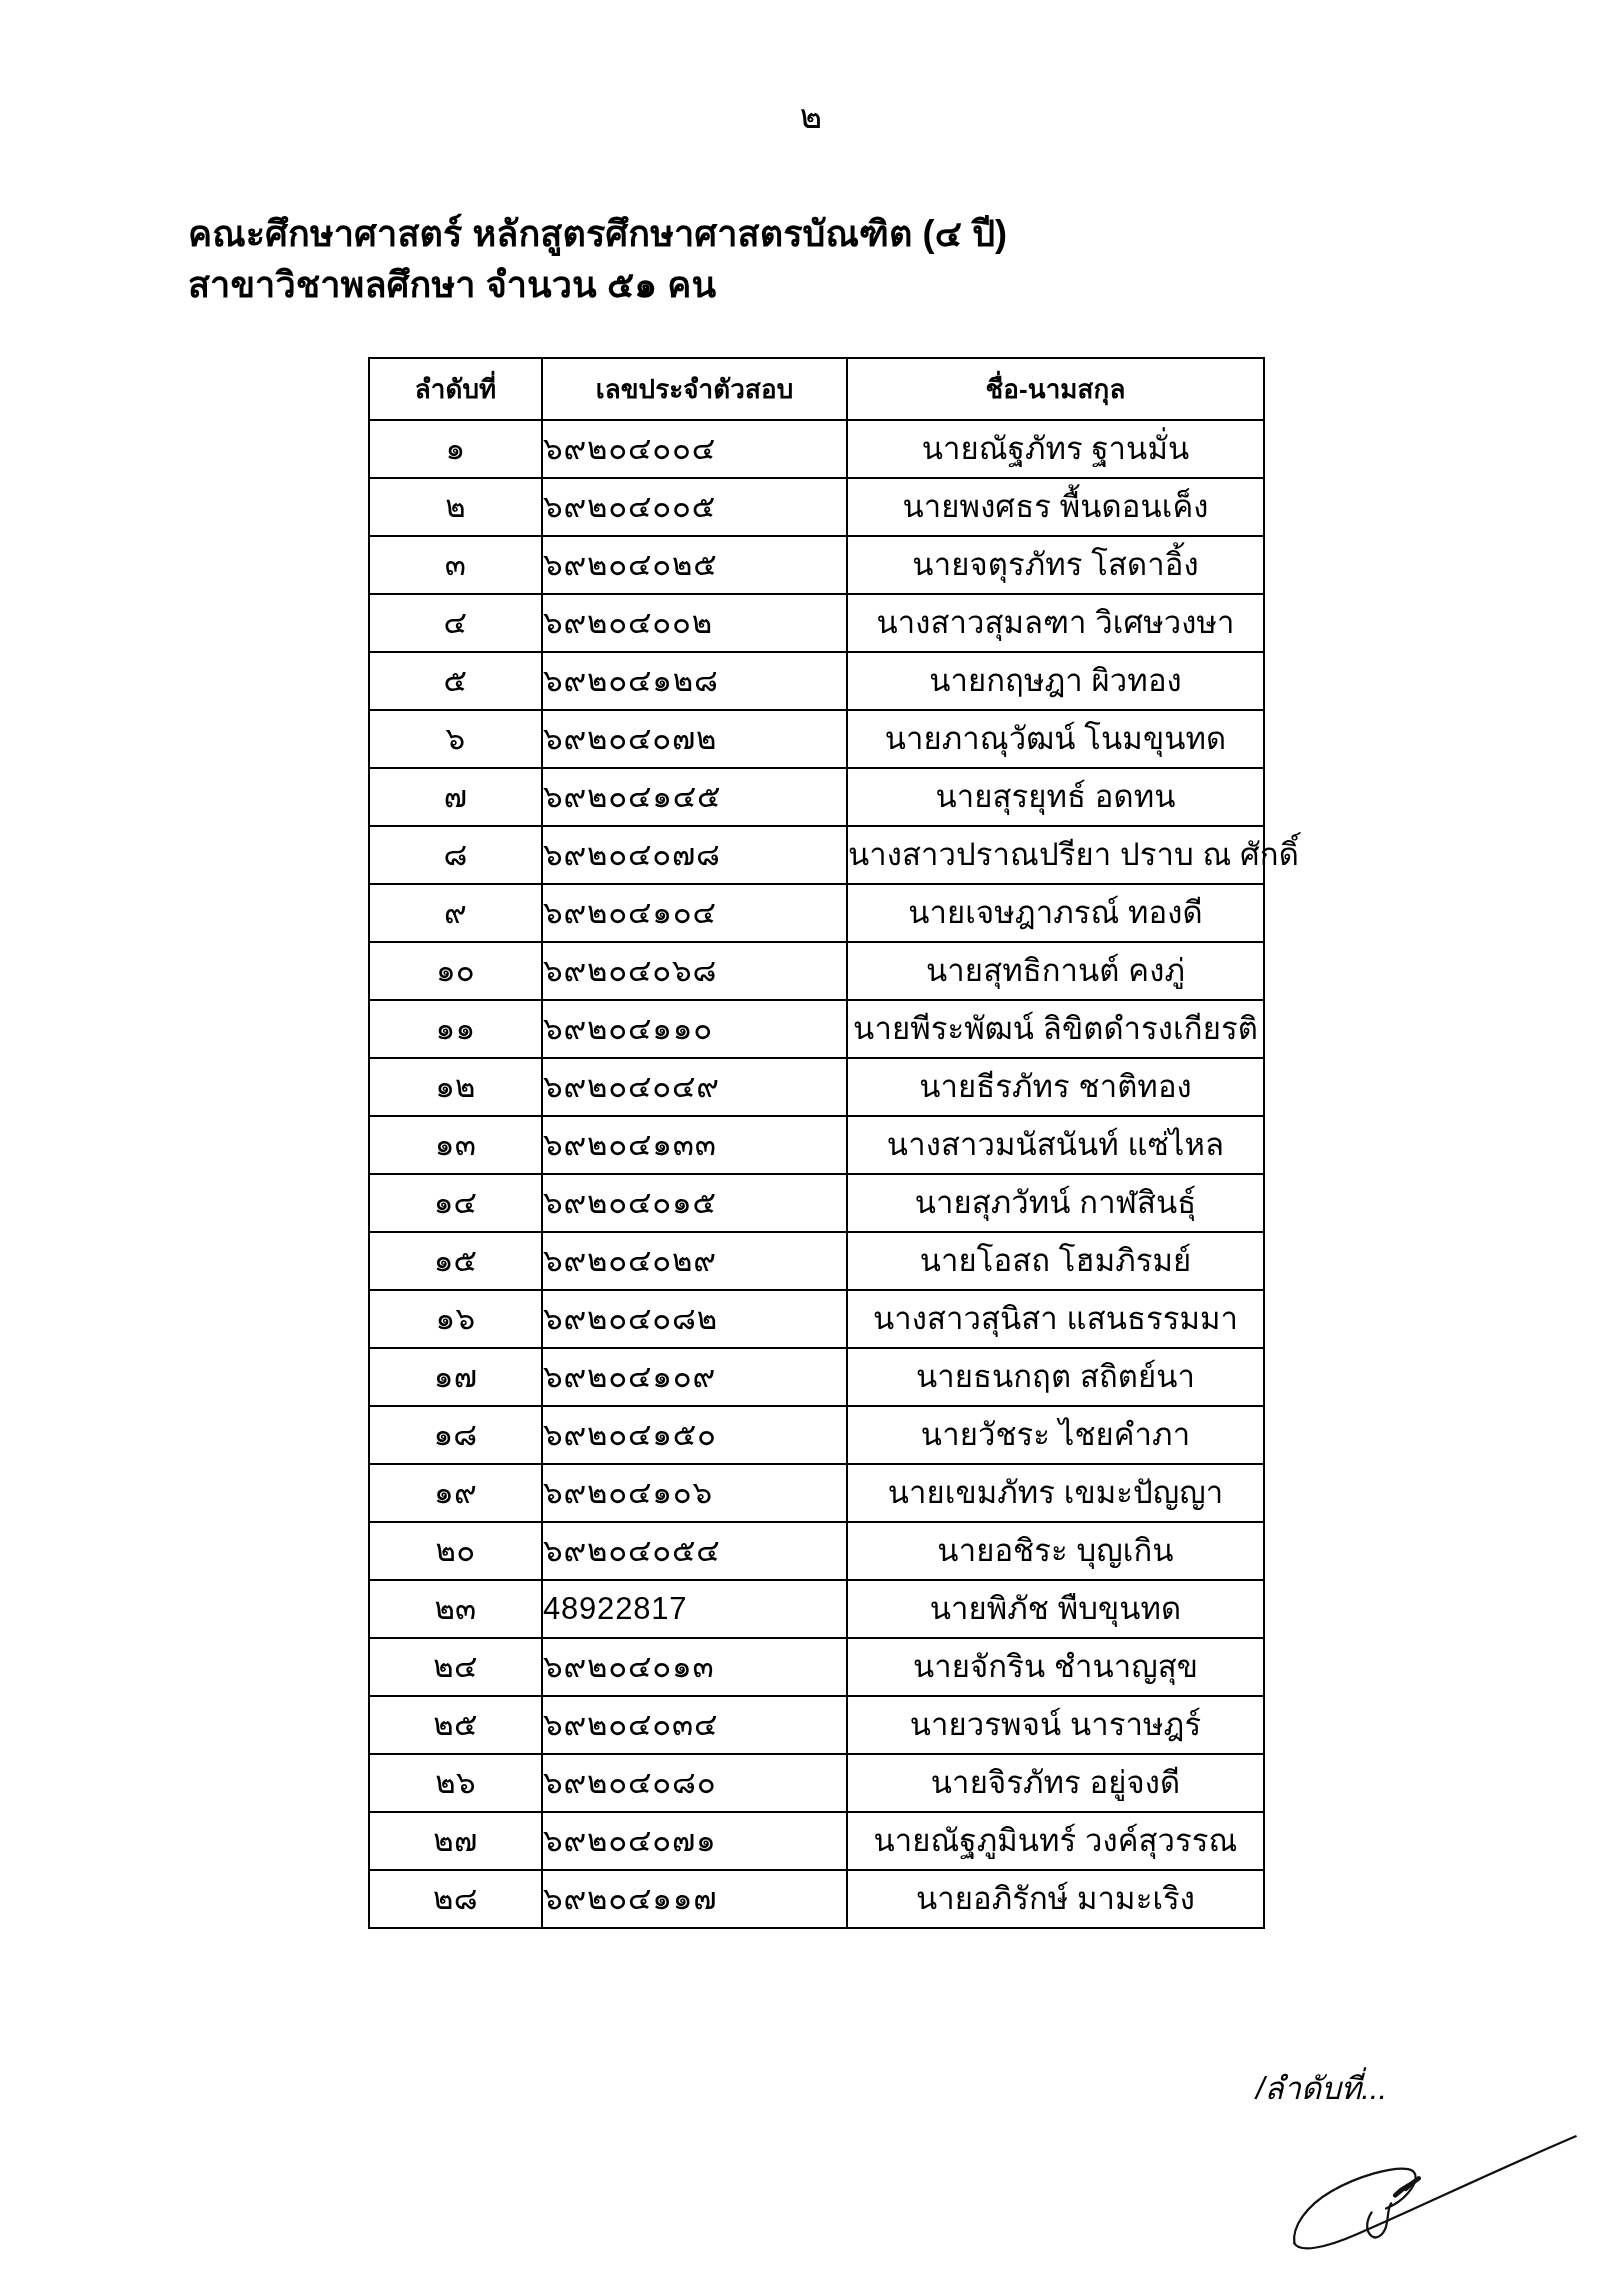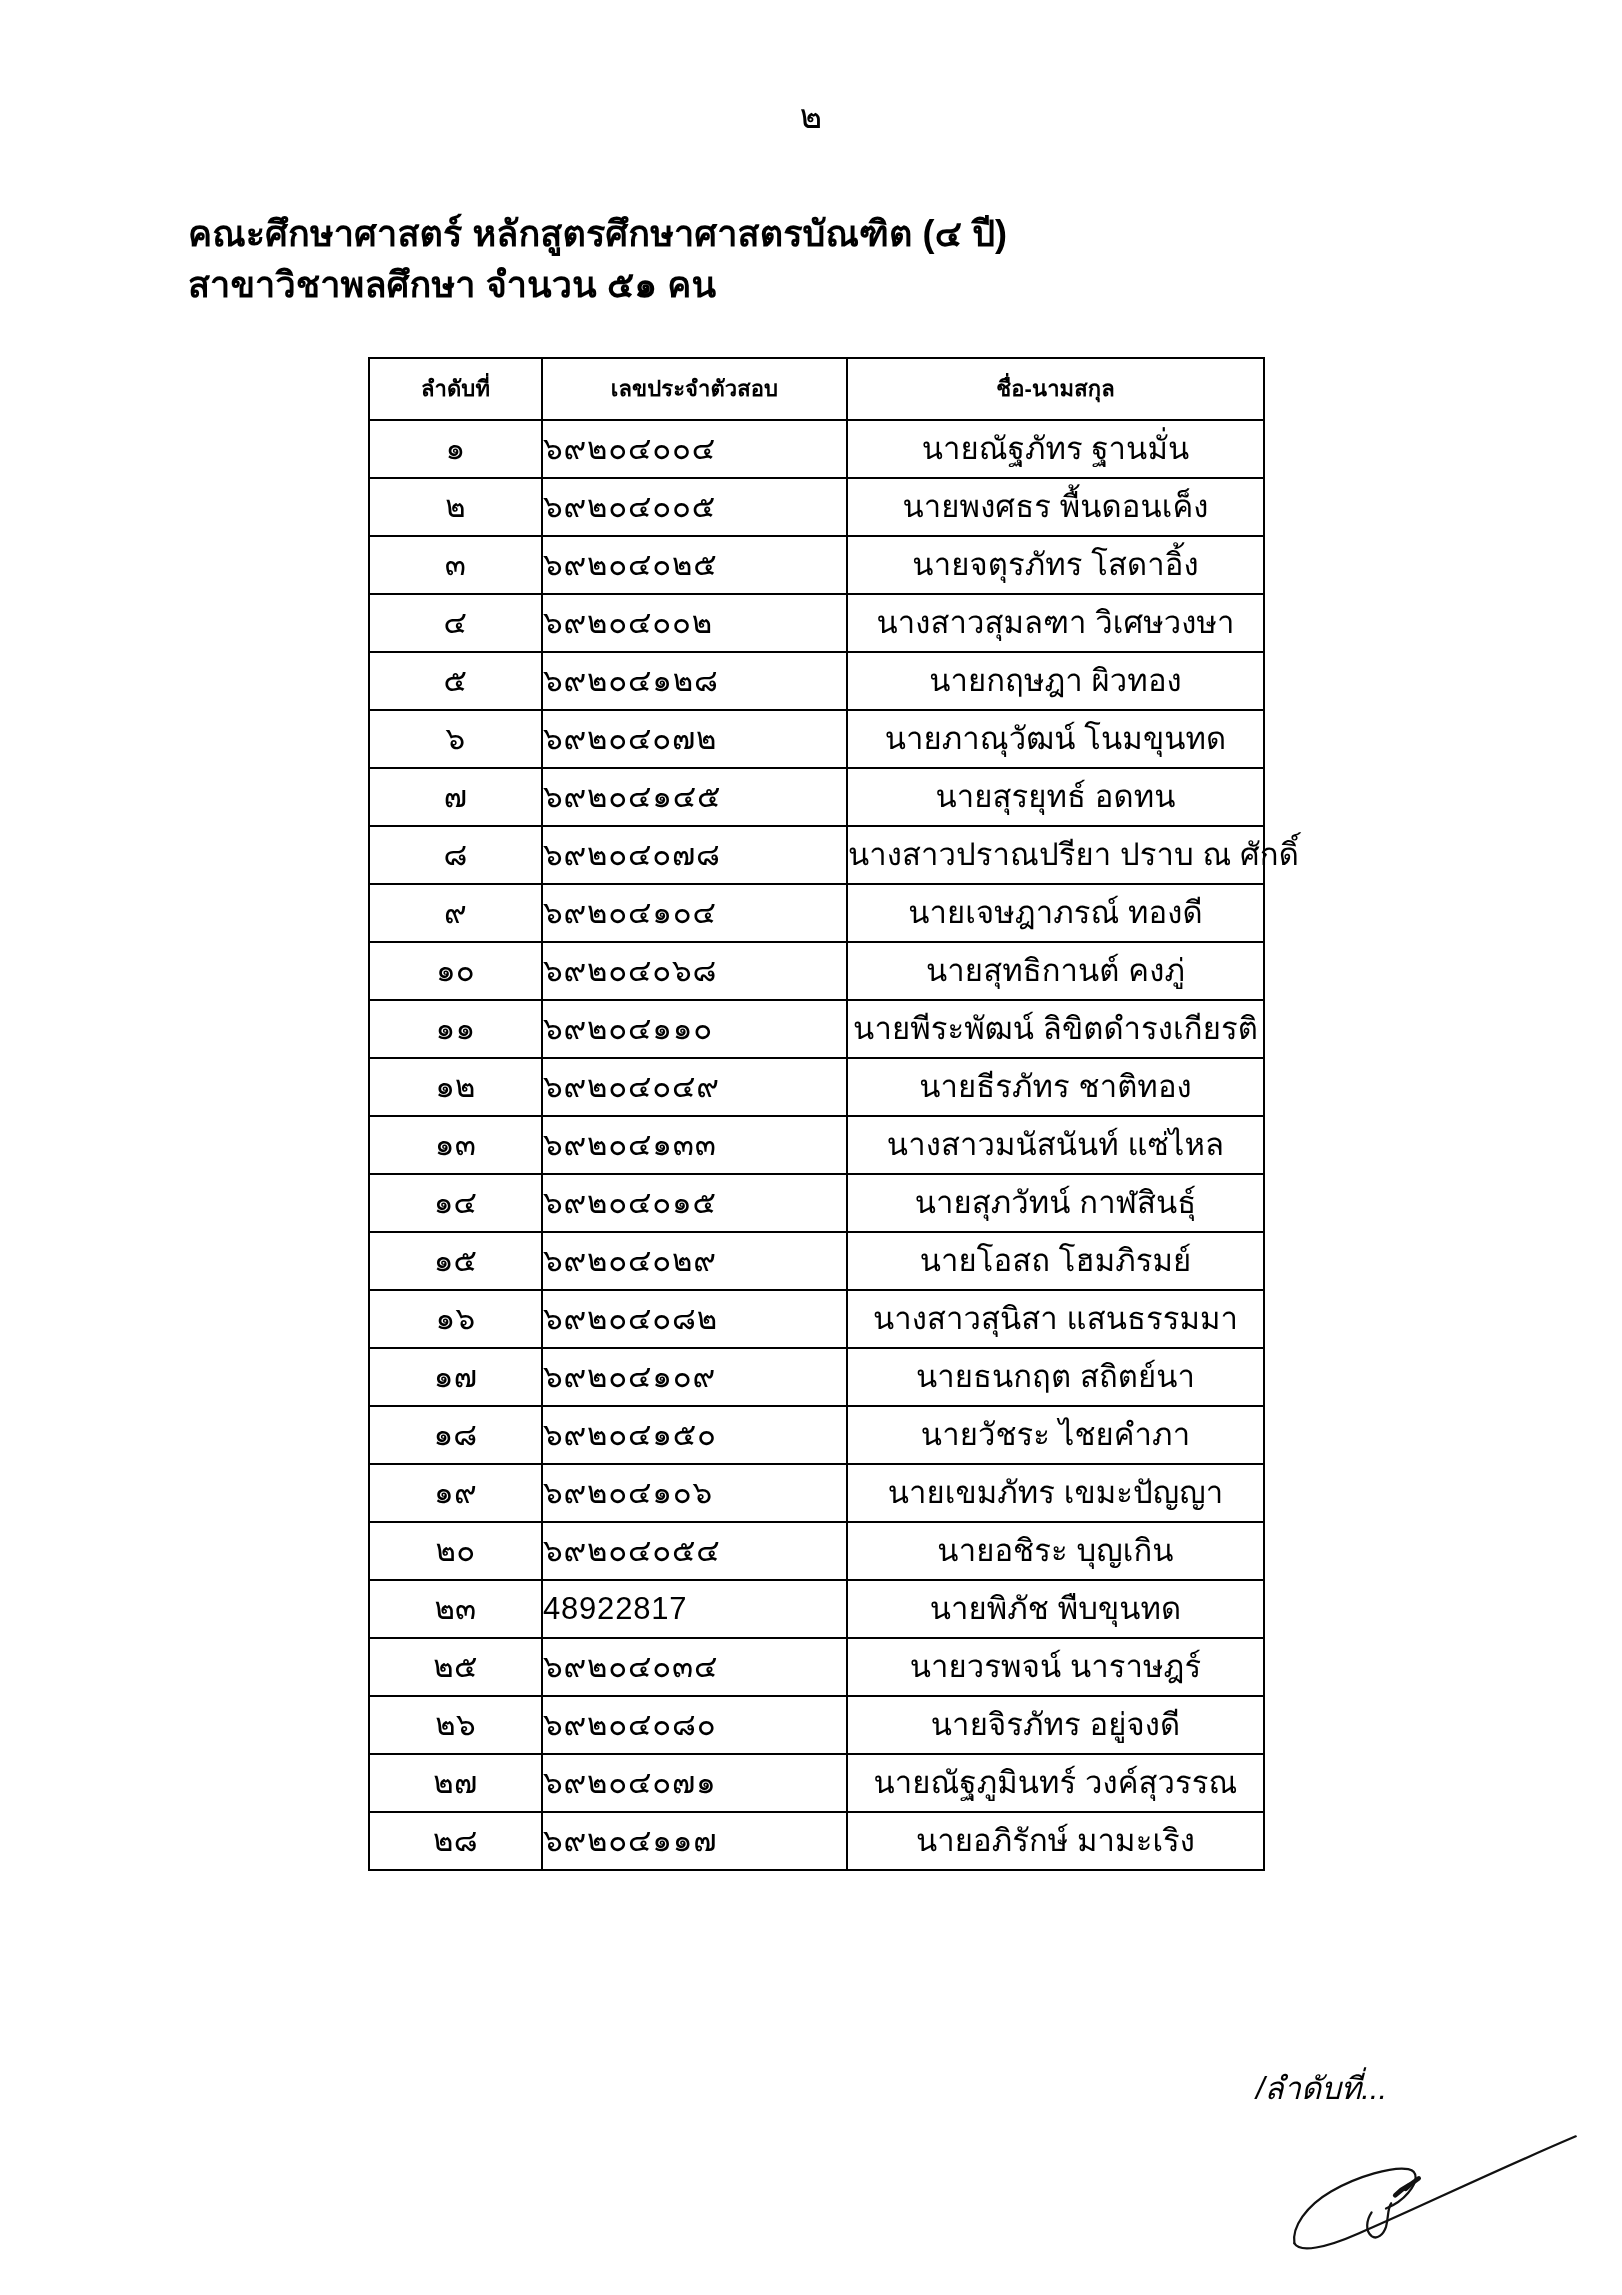--- a/index.html
+++ b/index.html
@@ -70,21 +70,21 @@
   table.roster th,
   table.roster td {
     border: 2px solid #000000;
     padding: 0;
     vertical-align: middle;
     background: #ffffff;
   }
 
   table.roster thead th {
     height: 60px;
-    font-size: 22px;
+    font-size: 26px;
     font-weight: 700;
     text-align: center;
     line-height: 1.25;
     letter-spacing: 0.1px;
   }
 
   table.roster tbody td {
     height: 56px;
     font-size: 31px;
     font-weight: 400;
@@ -263,20 +263,25 @@
             <td class="cell-index">๒๐</td>
             <td class="cell-code">๖๙๒๐๔๐๕๔</td>
             <td class="cell-name">นายอชิระ บุญเกิน</td>
           </tr>
           <tr>
             <td class="cell-index">๒๓</td>
             <td class="cell-code">48922817</td>
             <td class="cell-name">นายพิภัช พืบขุนทด</td>
           </tr>
           <tr>
+            <td class="cell-index">๒๔</td>
+            <td class="cell-code">๖๙๒๐๔๐๑๓</td>
+            <td class="cell-name">นายจักริน ชำนาญสุข</td>
+          </tr>
+          <tr>
             <td class="cell-index">๒๕</td>
             <td class="cell-code">๖๙๒๐๔๐๓๔</td>
             <td class="cell-name">นายวรพจน์ นาราษฎร์</td>
           </tr>
           <tr>
             <td class="cell-index">๒๖</td>
             <td class="cell-code">๖๙๒๐๔๐๘๐</td>
             <td class="cell-name">นายจิรภัทร อยู่จงดี</td>
           </tr>
           <tr>

